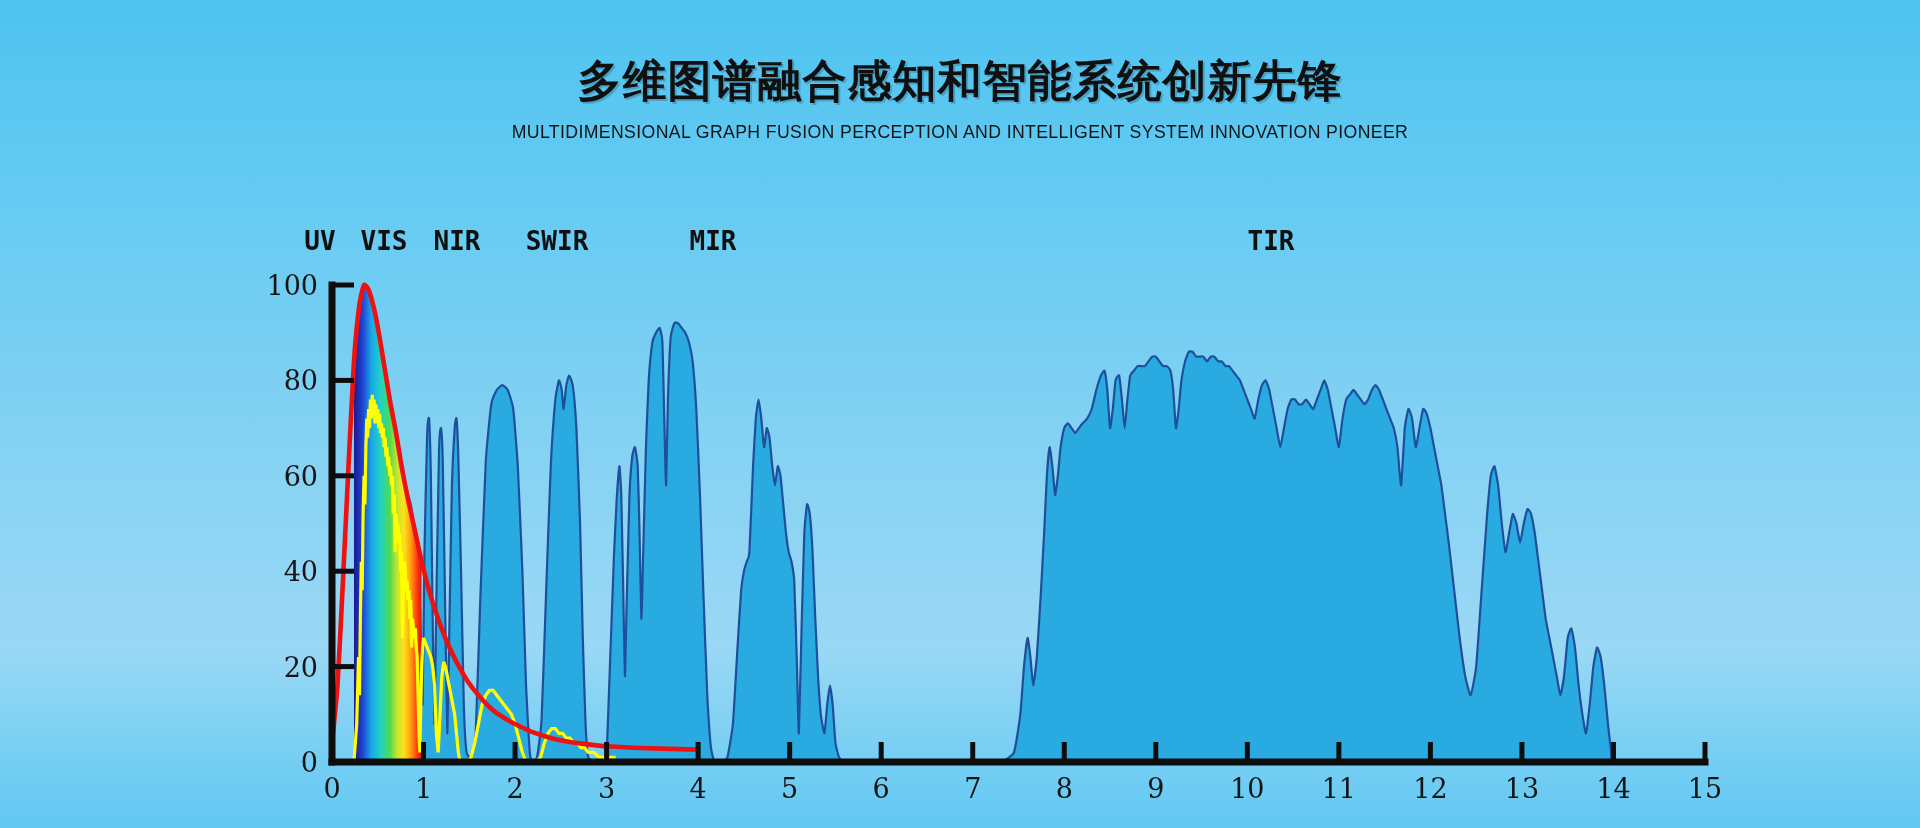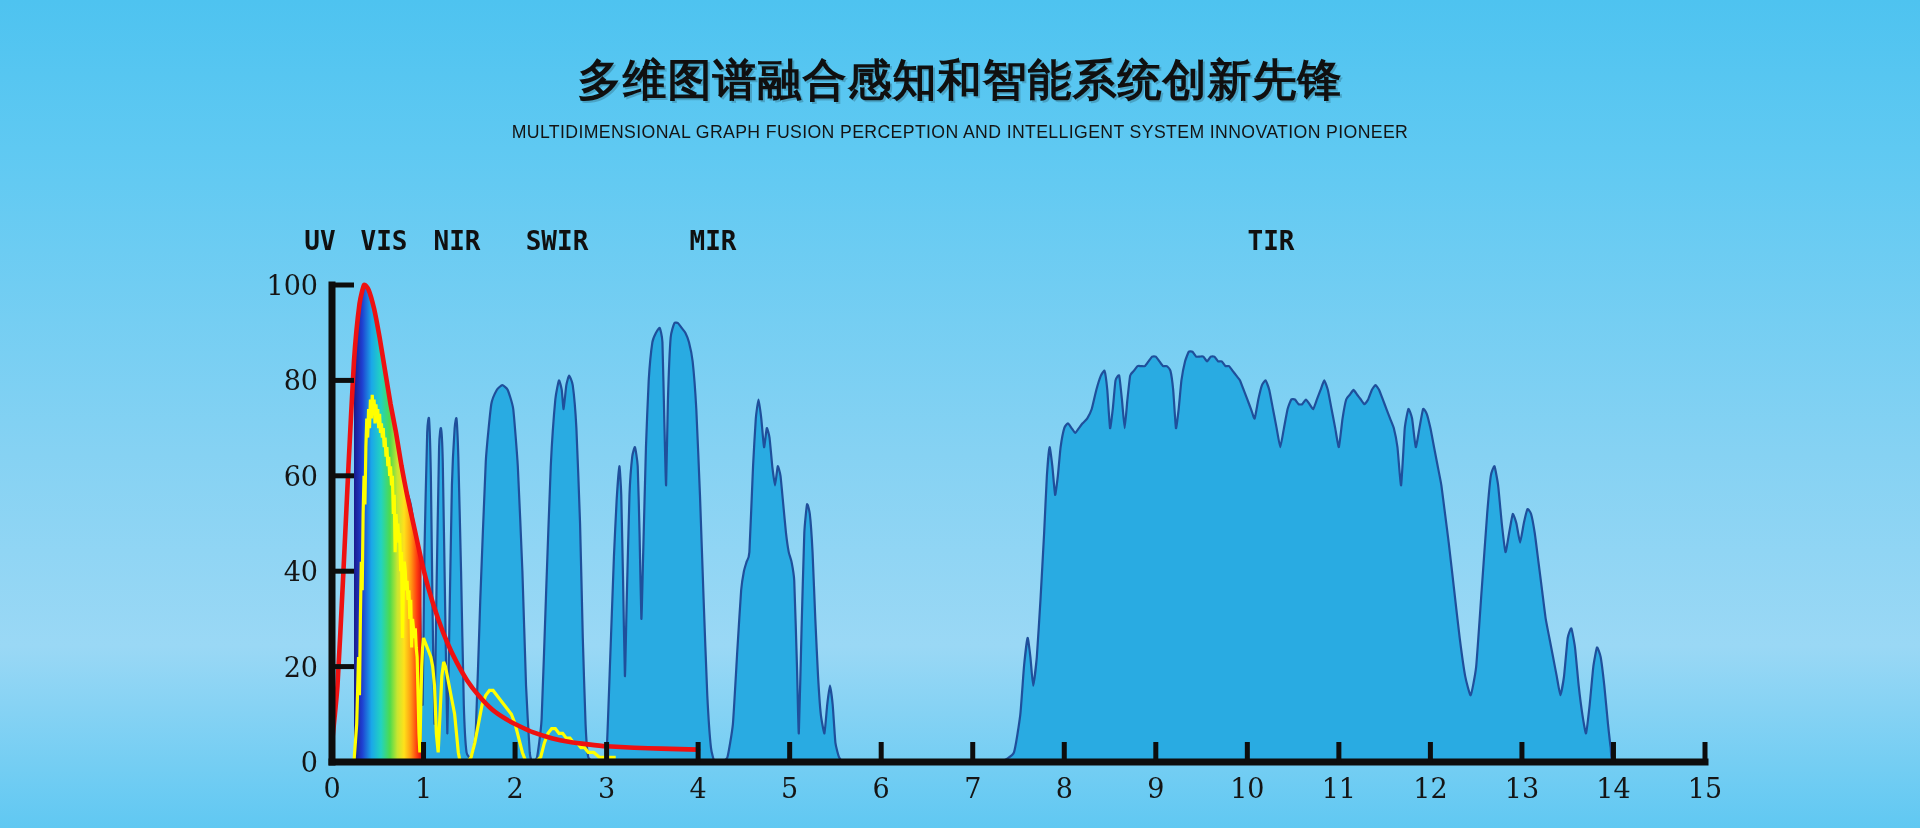--- a/index.html
+++ b/index.html
@@ -9,21 +9,21 @@
     font-family:"Liberation Sans", sans-serif;
     background:linear-gradient(180deg,#4ec3f0 0%,#5fc9f2 18%,#86d2f3 55%,#9ad8f5 78%,#60c8f2 100%);
     position:relative;
   }
   #banner{position:absolute;inset:0;}
 
   
   .header{position:absolute;left:0;right:0;top:0;text-align:center;}
   .title{
     margin:0;padding-top:56px;
-    font-family:Liberation Serif, serif;
+    font-family:Liberation Sans, sans-serif;
     font-size:44px;font-weight:bold;letter-spacing:1px;color:#101010;
     line-height:1.15;
     text-shadow:2px 2px 0 rgba(0,0,0,.18);
   }
   .subtitle{
     margin:0;padding-top:14px;
     font-family:"Liberation Sans",sans-serif;
     font-size:19px;font-weight:400;letter-spacing:.4px;color:#141414;
     transform:scaleX(.93);
   }

